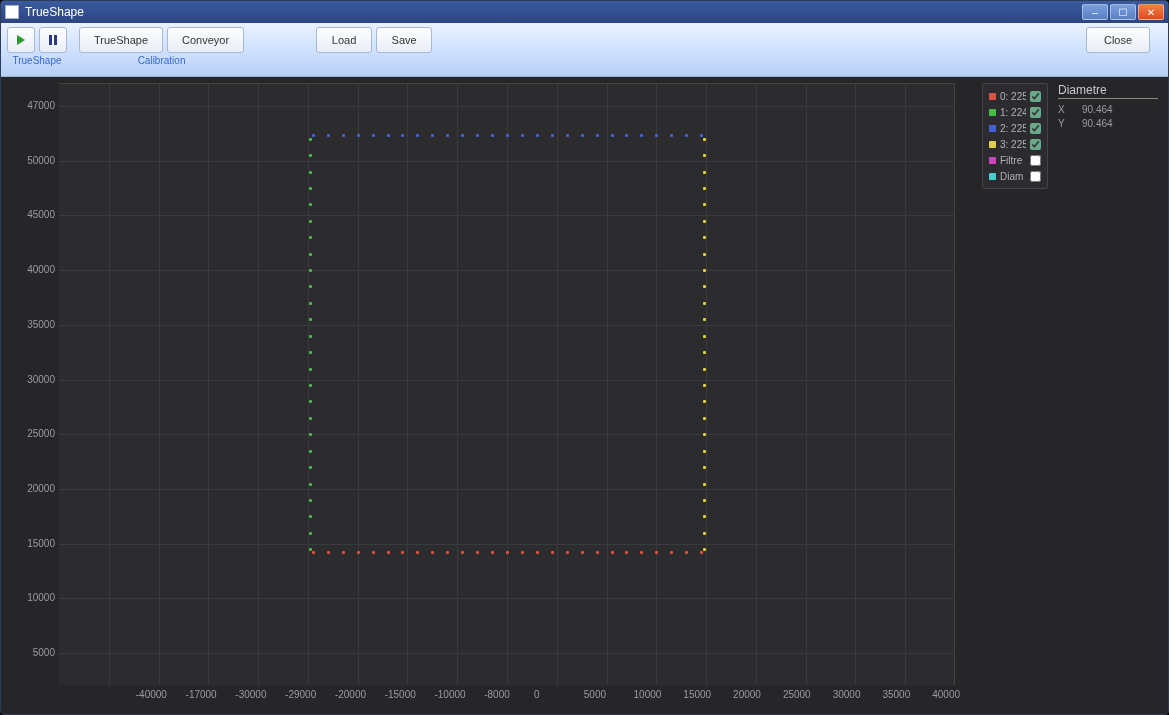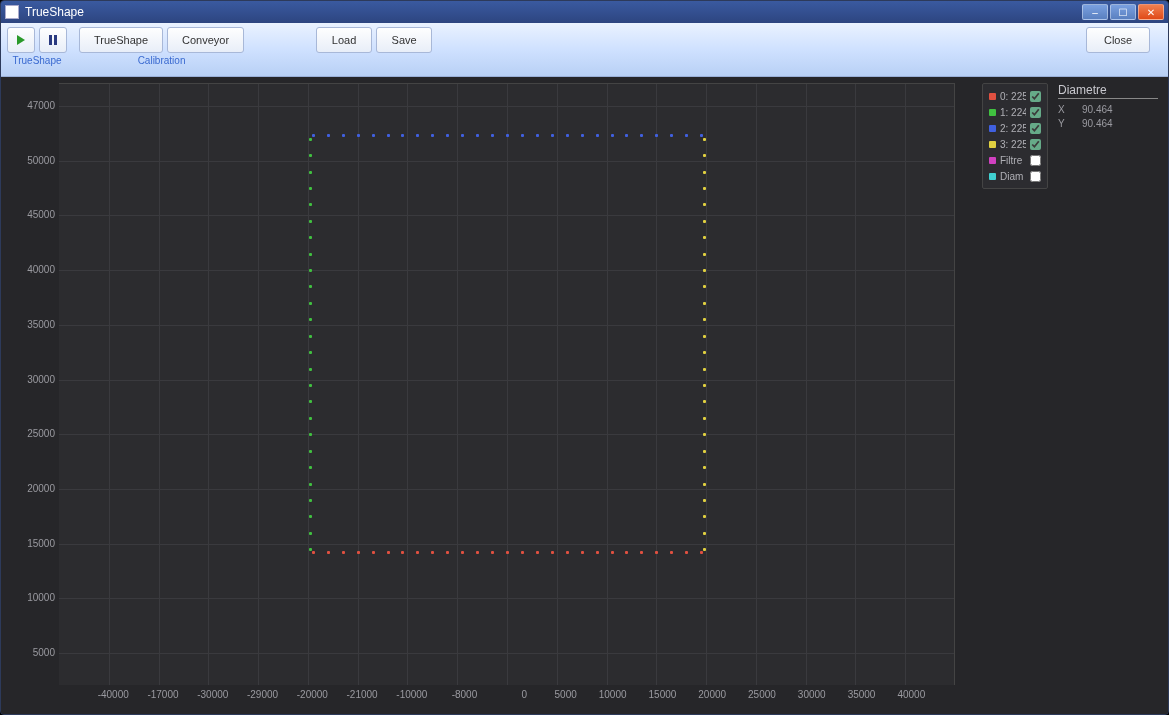--- a/index.html
+++ b/index.html
@@ -20,21 +20,21 @@
   .play-icon { width:0;height:0;border-left:8px solid #2a9a2a;border-top:5px solid transparent;border-bottom:5px solid transparent;}
   .pause-icon { display:flex; gap:2px;}
   .pause-icon span{ width:3px;height:10px;background:#2a3a80;}
   .ribbon .rspacer{ flex:1;}
   .content { position:absolute; top:76px; left:0; right:0; bottom:0; background:#262629; }
   .plot { position:absolute; left:10px; top:6px; width:952px; height:628px; }
   .plot-bg { position:absolute; left:48px; top:0; width:896px; height:602px; background:#2c2c2f; border-top:1px solid #444; border-right:1px solid #444;}
   .gridline-v { position:absolute; top:0; bottom:0; width:1px; background:#3a3a3e;}
   .gridline-h { position:absolute; left:0; right:0; height:1px; background:#3a3a3e;}
   .ytick { position:absolute; left:0; width:44px; text-align:right; color:#9a9aa0; font-size:10px; transform:translateY(-50%);}
-  .xtick { position:absolute; top:606px; width:40px; text-align:right; color:#9a9aa0; font-size:10px; transform:translateX(-50%);}
+  .xtick { position:absolute; top:606px; width:40px; text-align:left; color:#9a9aa0; font-size:10px; transform:translateX(-50%);margin-left:47px;}
   .shape-dot { position:absolute; width:3px; height:3px; border-radius:1px; }
   .sidepanel { position:absolute; right:8px; top:6px; width:178px; color:#b0b0b6;}
   .legend { background:#2c2c30; border:1px solid #444; border-radius:2px; padding:4px 6px; font-size:10px; width:66px;}
   .legend-row { display:flex; align-items:center; height:16px; gap:4px;}
   .swatch { width:7px; height:7px; border-radius:1px;}
   .legend-row .lab { flex:1; white-space:nowrap; overflow:hidden; }
   .legend-row input[type=checkbox]{ width:11px;height:11px; accent-color:#6a8; margin:0;}
   .diam { position:absolute; left:76px; top:0; width:100px;}
   .diam h4 { color:#c8c8ce; font-size:12px; font-weight:normal; border-bottom:1px solid #888; margin-bottom:4px; padding-bottom:1px;}
   .diam-row{ display:flex; font-size:10px; color:#9a9aa0; line-height:14px;}
@@ -228,21 +228,21 @@
           <div class="shape-dot" style="background: rgb(224, 208, 64); left: 644.12px; top: 102.982px;"></div>
           <div class="shape-dot" style="background: rgb(224, 208, 64); left: 644.12px; top: 86.5636px;"></div>
           <div class="shape-dot" style="background: rgb(224, 208, 64); left: 644.12px; top: 70.1455px;"></div>
           <div class="shape-dot" style="background: rgb(224, 208, 64); left: 644.12px; top: 53.7273px;"></div>
         </div>
     <div class="xtick" style="left: 97.7778px;">-40000</div>
         <div class="xtick" style="left: 147.556px;">-17000</div>
         <div class="xtick" style="left: 197.333px;">-30000</div>
         <div class="xtick" style="left: 247.111px;">-29000</div>
         <div class="xtick" style="left: 296.889px;">-20000</div>
-        <div class="xtick" style="left: 346.667px;">-21000</div>
+        <div class="xtick" style="left: 346.667px;">-15000</div>
         <div class="xtick" style="left: 396.444px;">-10000</div>
         <div class="xtick" style="left: 446.222px;">-8000</div>
         <div class="xtick" style="left: 496px;">0</div>
         <div class="xtick" style="left: 545.778px;">5000</div>
         <div class="xtick" style="left: 595.556px;">10000</div>
         <div class="xtick" style="left: 645.333px;">15000</div>
         <div class="xtick" style="left: 695.111px;">20000</div>
         <div class="xtick" style="left: 744.889px;">25000</div>
         <div class="xtick" style="left: 794.667px;">30000</div>
         <div class="xtick" style="left: 844.444px;">35000</div>

